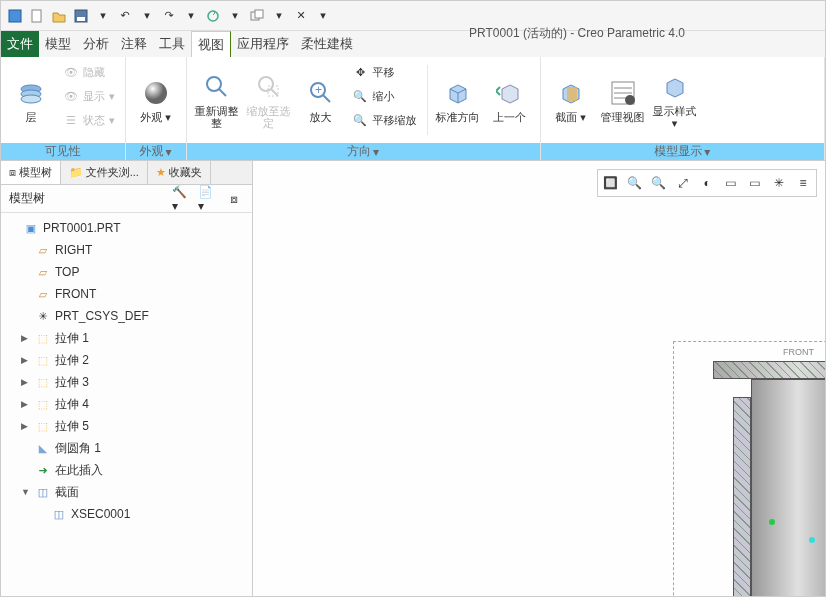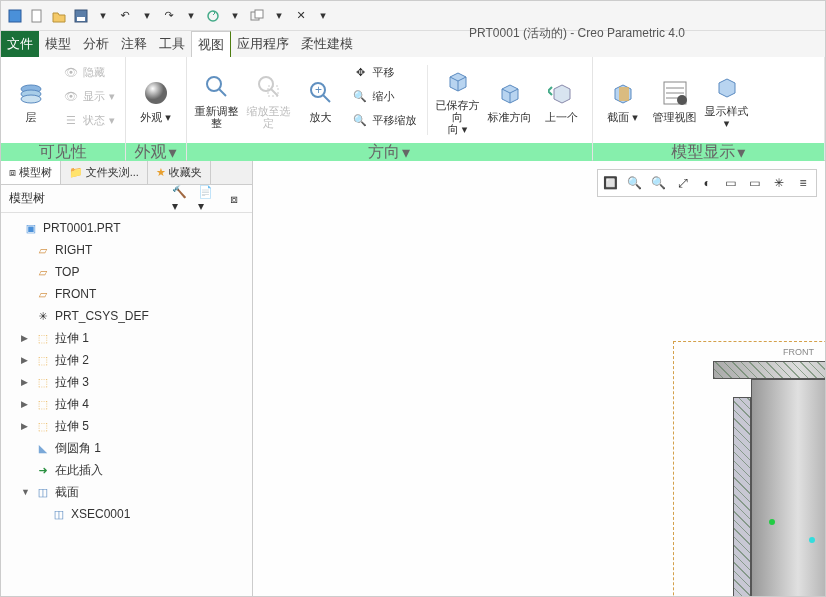--- a/index.html
+++ b/index.html
@@ -14,21 +14,21 @@
 
 .ribbon-tabs { height: 26px; display: flex; background: #f5f5f5; }
 .ribbon-tab { padding: 0 6px; height: 100%; display: flex; align-items: center; cursor: pointer; font-size: 13px; color: #444; }
 .ribbon-tab.file { background: #1a7038; color: #fff; }
 .ribbon-tab.active { background: #fff; border-top: 1px solid #ccc; border-left: 1px solid #ccc; border-right: 1px solid #4d7c0f; }
 
 
 .ribbon { height: 104px; background: #fff; border-bottom: 1px solid #ccc; display: flex; }
 .ribbon-group { border-right: 1px solid #e4e4e4; display: flex; flex-direction: column; position: relative; }
 .ribbon-group-body { flex: 1; display: flex; align-items: flex-start; padding: 4px 6px; gap: 4px; }
-.ribbon-group-label { height: 18px; text-align: center; font-size: 16px; color: #666; background: #86efac; display: flex; justify-content: center; align-items: center; gap: 2px; }
+.ribbon-group-label { height: 18px; text-align: center; font-size: 12px; color: #666; background: #7dd3fc; display: flex; justify-content: center; align-items: center; gap: 2px; }
 .ribbon-big { display: flex; flex-direction: column; align-items: center; justify-content: center; width: 48px; height: 78px; cursor: pointer; }
 .ribbon-big .icon { width: 32px; height: 32px; display: flex; align-items: center; justify-content: center; }
 .ribbon-big .lbl { font-size: 11px; text-align: center; line-height: 1.1; margin-top: 2px; }
 .ribbon-small-col { display: flex; flex-direction: column; gap: 2px; justify-content: center; }
 .ribbon-small { display: flex; align-items: center; gap: 4px; height: 22px; padding: 0 4px; cursor: pointer; font-size: 11px; }
 .ribbon-small .icon { width: 16px; height: 16px; display: flex; align-items: center; justify-content: center; }
 .muted { color: #bbb; }
 
 
 .main { display: flex; height: calc(597px - 30px - 26px - 104px - 2px); }
@@ -219,31 +219,20 @@
         <div class="ribbon-small">
             <span class="icon">🔍</span>
             <span>缩小</span>
           </div>
         <div class="ribbon-small">
             <span class="icon">🔍</span>
             <span>平移缩放</span>
           </div>
       </div>
       <div style="width:1px;background:#e8e8e8;height:70px;margin:4px 2px;"></div>
-      <div class="ribbon-big">
-        <div class="icon">
-            <svg width="28" height="28">
-              <polygon points="6,10 14,6 22,10 22,20 14,24 6,20" fill="#b8d4f0" stroke="#5a8ac0"></polygon>
-              <line x1="6" y1="10" x2="14" y2="14" stroke="#5a8ac0"></line>
-              <line x1="22" y1="10" x2="14" y2="14" stroke="#5a8ac0"></line>
-              <line x1="14" y1="14" x2="14" y2="24" stroke="#5a8ac0"></line>
-            </svg>
-          </div>
-        <div class="lbl"><span>已保存方向</span><br><span>向</span> ▾</div>
-      </div>
       <div class="ribbon-big">
         <div class="icon">
             <svg width="28" height="28">
               <polygon points="6,10 14,6 22,10 22,20 14,24 6,20" fill="#b8d4f0" stroke="#5a8ac0"></polygon>
               <line x1="6" y1="10" x2="14" y2="14" stroke="#5a8ac0"></line>
               <line x1="22" y1="10" x2="14" y2="14" stroke="#5a8ac0"></line>
               <line x1="14" y1="14" x2="14" y2="24" stroke="#5a8ac0"></line>
             </svg>
           </div>
         <div class="lbl">标准方向</div>

